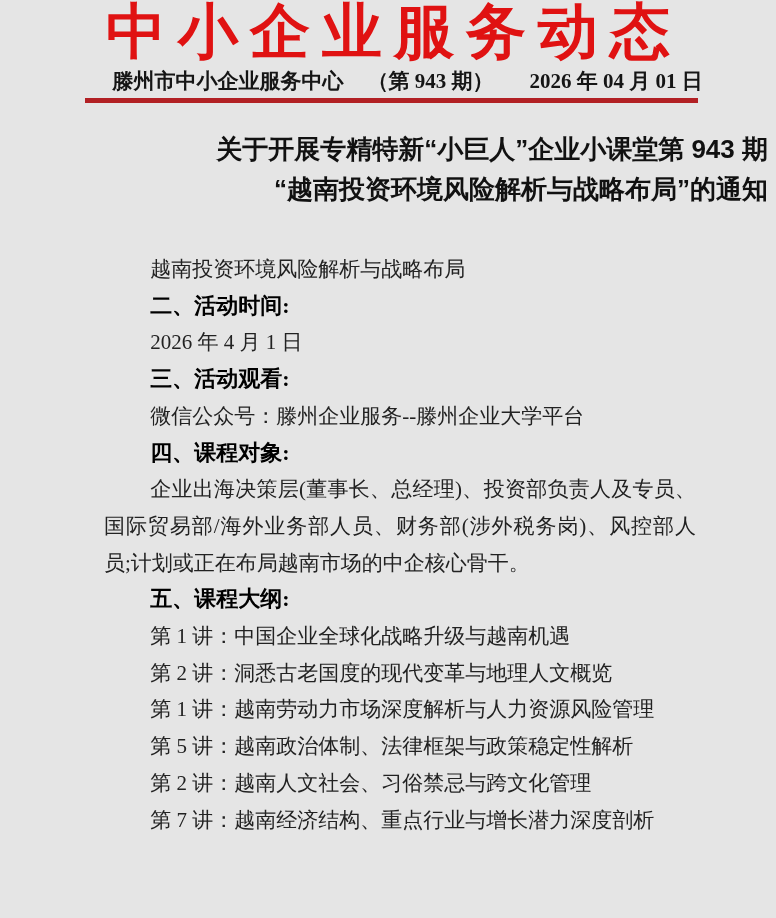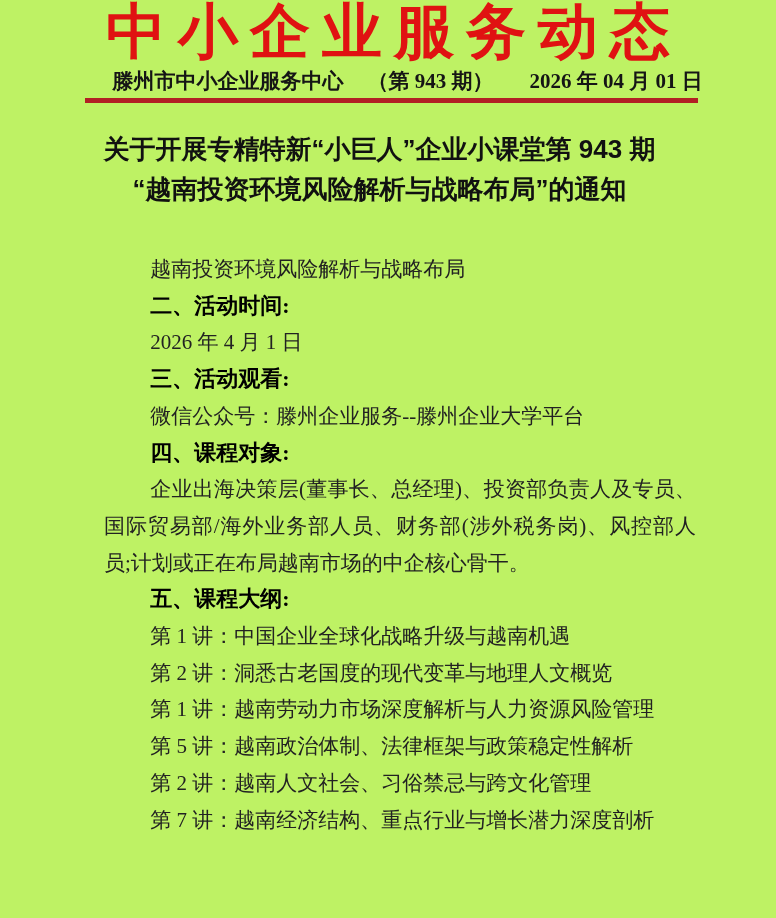--- a/index.html
+++ b/index.html
@@ -1,21 +1,21 @@
 <!DOCTYPE html>
 <html><head>
 <meta charset="utf-8">
 <style>
   * { margin: 0; padding: 0; box-sizing: border-box; }
   html, body { background: #ffffff; }
   .page {
     position: relative;
     width: 776px;
     height: 918px;
-    background: #bef264;
+    background: #e5e5e5;
     overflow: hidden;
     font-family: "Liberation Serif", "DejaVu Serif", serif;
     color: #1f1f1f;
   }
   
   .masthead {
     position: absolute;
     top: -2px; left: 0; right: 0;
     text-align: center;
     font-size: 60px;
@@ -44,22 +44,22 @@
   
   .header-rule {
     position: absolute;
     top: 98px; left: 85px;
     width: 613px; height: 5px;
     background: #b22024;
   }
   
   .doc-title {
     position: absolute;
-    top: 129px; left: 0; right: 17px;
-    text-align: center;
+    top: 129px; left: 0; right: 8px;
+    text-align: right;
     font-size: 26px;
     line-height: 40px;
     font-weight: bold;
     color: #111111;
     font-family: "Liberation Sans", "DejaVu Sans", sans-serif;
   }
   
   .doc-body {
     position: absolute;
     top: 251px; left: 104px;

